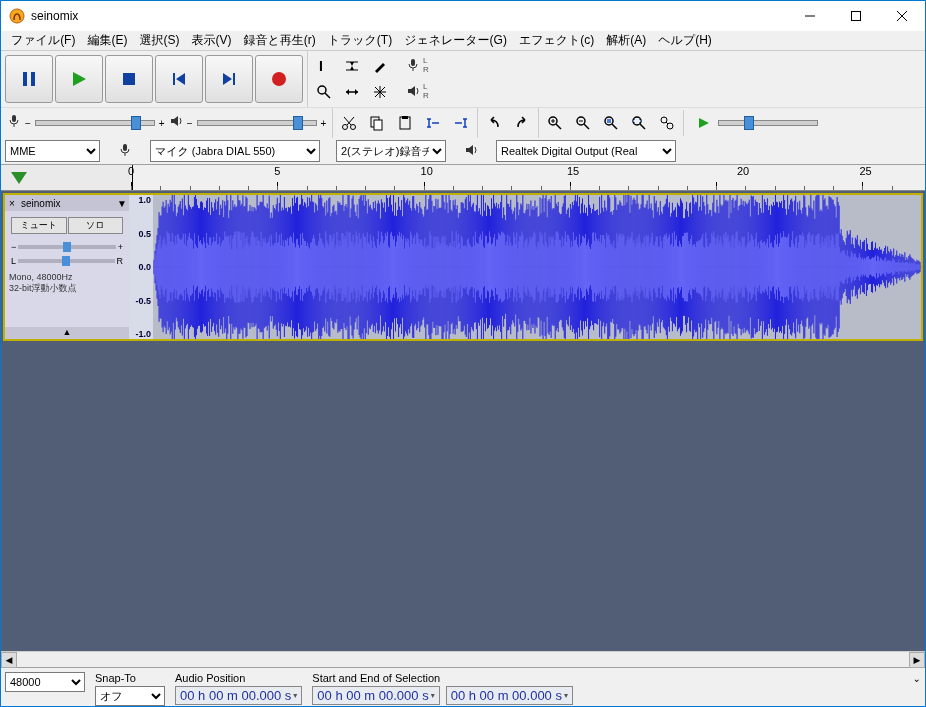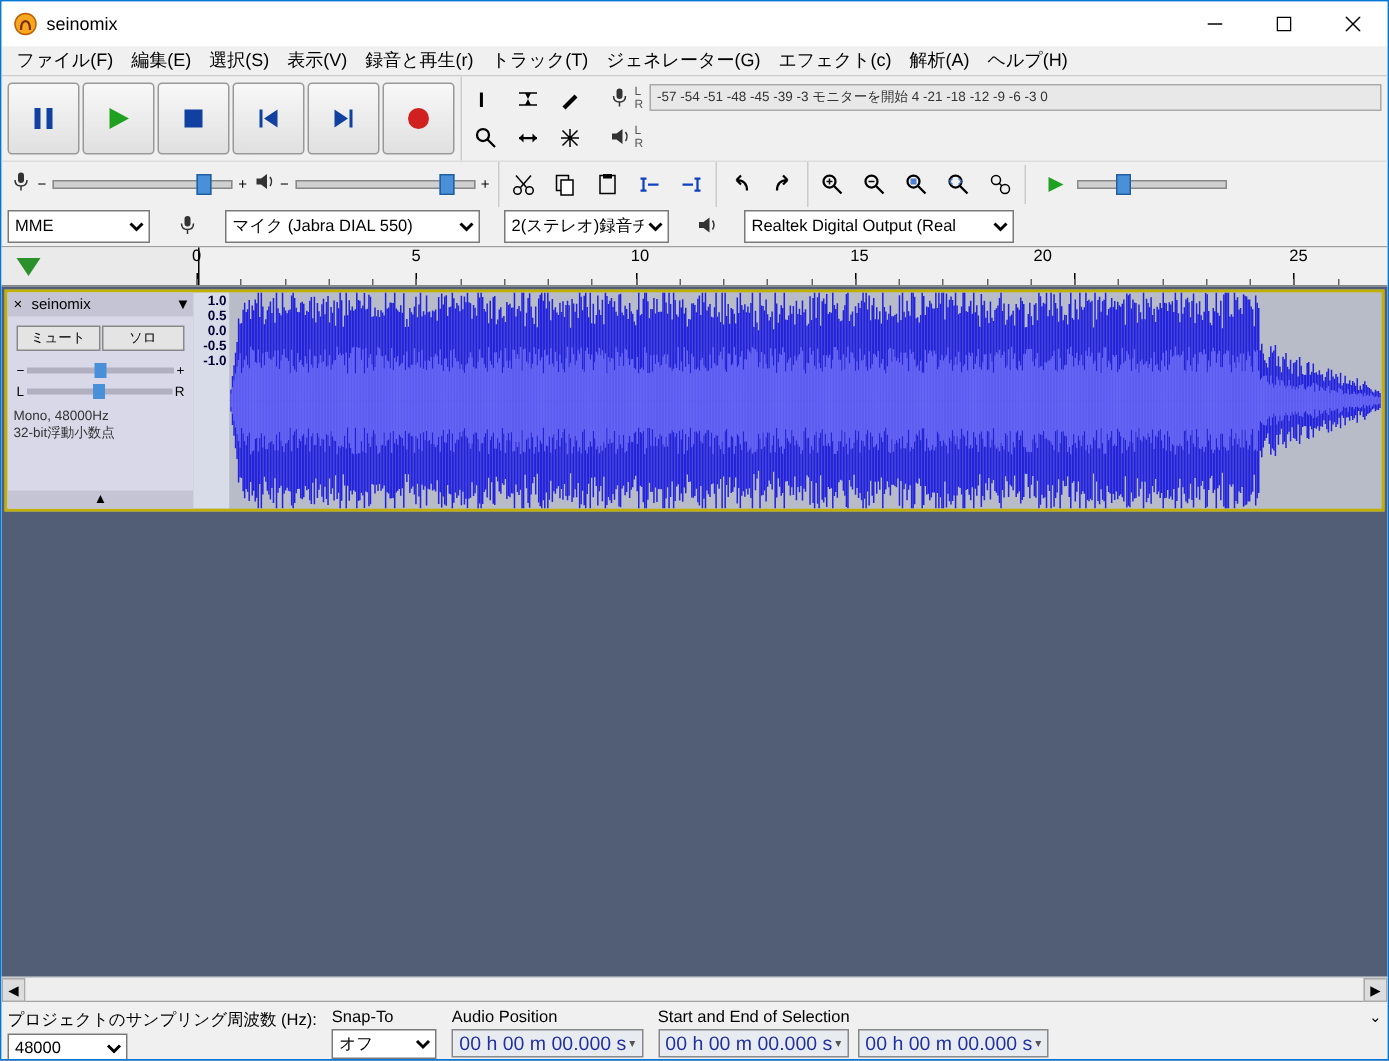--- a/index.html
+++ b/index.html
@@ -45,21 +45,21 @@
 .track-name { flex: 1; font-size: 10px; padding-left: 2px; }
 .track-menu-btn { width: 14px; text-align: center; cursor: pointer; }
 .track-btns { display: flex; gap: 1px; padding: 6px; }
 .track-btn { flex: 1; font-size: 9px; text-align: center; background: #e4e4e4; border: 1px solid #888; padding: 1px 0; cursor: pointer; }
 .track-slider-row { padding: 2px 6px; display: flex; align-items: center; gap: 2px; font-size: 9px; }
 .track-slider { flex: 1; height: 4px; background: #b0b0c0; position: relative; }
 .track-slider .thumb { width: 8px; height: 10px; background: #4a90d9; position: absolute; top: -3px; left: 50%; transform: translateX(-50%); }
 .track-info { font-size: 9px; color: #333; padding: 4px 4px; line-height: 11px; }
 .track-collapse { height: 12px; background: #c4c4d4; text-align: center; font-size: 9px; cursor: pointer; margin-top: auto; }
 .waveform-area { flex: 1; display: flex; }
-.amp-scale { width: 24px; background: #d8dce8; font-size: 9px; display: flex; flex-direction: column; justify-content: flex-start; align-items: flex-end; padding: 0 2px; }
+.amp-scale { width: 24px; background: #d8dce8; font-size: 9px; display: flex; flex-direction: column; justify-content: space-between; align-items: flex-end; padding: 0 2px; }
 .amp-scale div { color: #003; font-weight: bold; }
 .waveform { flex: 1; background: #b8bcc8; position: relative; overflow: hidden; }
 .status-area { background: #f0f0f0; border-top: 1px solid #a0a0a0; }
 .status-row1 { display: flex; padding: 4px; gap: 10px; align-items: flex-start; }
 .status-group { display: flex; flex-direction: column; gap: 2px; }
 .status-label { font-size: 11px; color: #000; }
 .status-select, .status-input { font-size: 11px; height: 20px; border: 1px solid #7a7a7a; background: #fff; }
 .time-display { font-size: 13px; background: #e8ecf0; border: 1px solid #888; padding: 1px 4px; color: #2030a0; font-family: monospace; display: flex; align-items: center; gap: 2px;}
 .time-display .dd { font-size: 8px; color: #555; }
 svg.waveform-svg { width: 100%; height: 100%; display: block; }
@@ -189,23 +189,20 @@
     <div class="meter-section">
       <div class="meter-row">
         <span class="meter-icon">
           <svg width="14" height="14">
               <rect x="5" y="1" width="4" height="7" rx="2" fill="#333"></rect>
               <path d="M3 6 Q3 10 7 10 Q11 10 11 6" fill="none" stroke="#333"></path>
               <line x1="7" y1="10" x2="7" y2="13" stroke="#333"></line>
             </svg>
         </span>
         <div class="meter-lr">L<br>R</div>
-        <div class="meter-bar">
-          <div class="meter-ticks">-57 -54 -51 -48 -45    -39 -3 モニターを開始 4 -21 -18    -12  -9  -6  -3  0</div>
-        </div>
       </div>
       <div class="meter-row">
         <span class="meter-icon">
           <svg width="14" height="14">
               <polygon points="2,5 5,5 9,2 9,12 5,9 2,9" fill="#333"></polygon>
               <path d="M11 4 Q13 7 11 10" fill="none" stroke="#333"></path>
             </svg>
         </span>
         <div class="meter-lr">L<br>R</div>
       </div>
@@ -353,21 +350,21 @@
   <div class="timeline-ruler" id="ruler">
     <div class="cursor-line" style="left:1px"></div>
   <div class="tick-major" style="left: -3px;">0</div>
       <div class="tick-line" style="left: 0px;"></div>
       <div class="tick-major" style="left: 143.296px;">5</div>
       <div class="tick-line" style="left: 146.296px;"></div>
       <div class="tick-major" style="left: 289.593px;">10</div>
       <div class="tick-line" style="left: 292.593px;"></div>
       <div class="tick-major" style="left: 435.889px;">15</div>
       <div class="tick-line" style="left: 438.889px;"></div>
-      <div class="tick-major" style="left: 558px;">20</div>
+      <div class="tick-major" style="left: 606px;">20</div>
       <div class="tick-line" style="left: 585.185px;"></div>
       <div class="tick-major" style="left: 728.481px;">25</div>
       <div class="tick-line" style="left: 731.481px;"></div>
       <div class="tick-minor" style="left: 0px;"></div>
       <div class="tick-minor" style="left: 29.2593px;"></div>
       <div class="tick-minor" style="left: 58.5185px;"></div>
       <div class="tick-minor" style="left: 87.7778px;"></div>
       <div class="tick-minor" style="left: 117.037px;"></div>
       <div class="tick-minor" style="left: 146.296px;"></div>
       <div class="tick-minor" style="left: 175.556px;"></div>
@@ -1965,21 +1962,20 @@
 
 <div class="scrollbar-h">
   <div class="sb-btn">◀</div>
   <div class="sb-track"></div>
   <div class="sb-btn">▶</div>
 </div>
 
 <div class="status-area">
   <div class="status-row1">
     <div class="status-group">
-      <span class="status-label">プロジェクトのサンプリング周波数 (Hz):</span>
       <select class="status-select" style="width:80px"><option>48000</option></select>
     </div>
     <div class="status-group">
       <span class="status-label">Snap-To</span>
       <select class="status-select" style="width:70px"><option>オフ</option></select>
     </div>
     <div class="status-group">
       <span class="status-label">Audio Position</span>
       <div class="time-display">
           <span>00 h 00 m 00.000 s</span>

